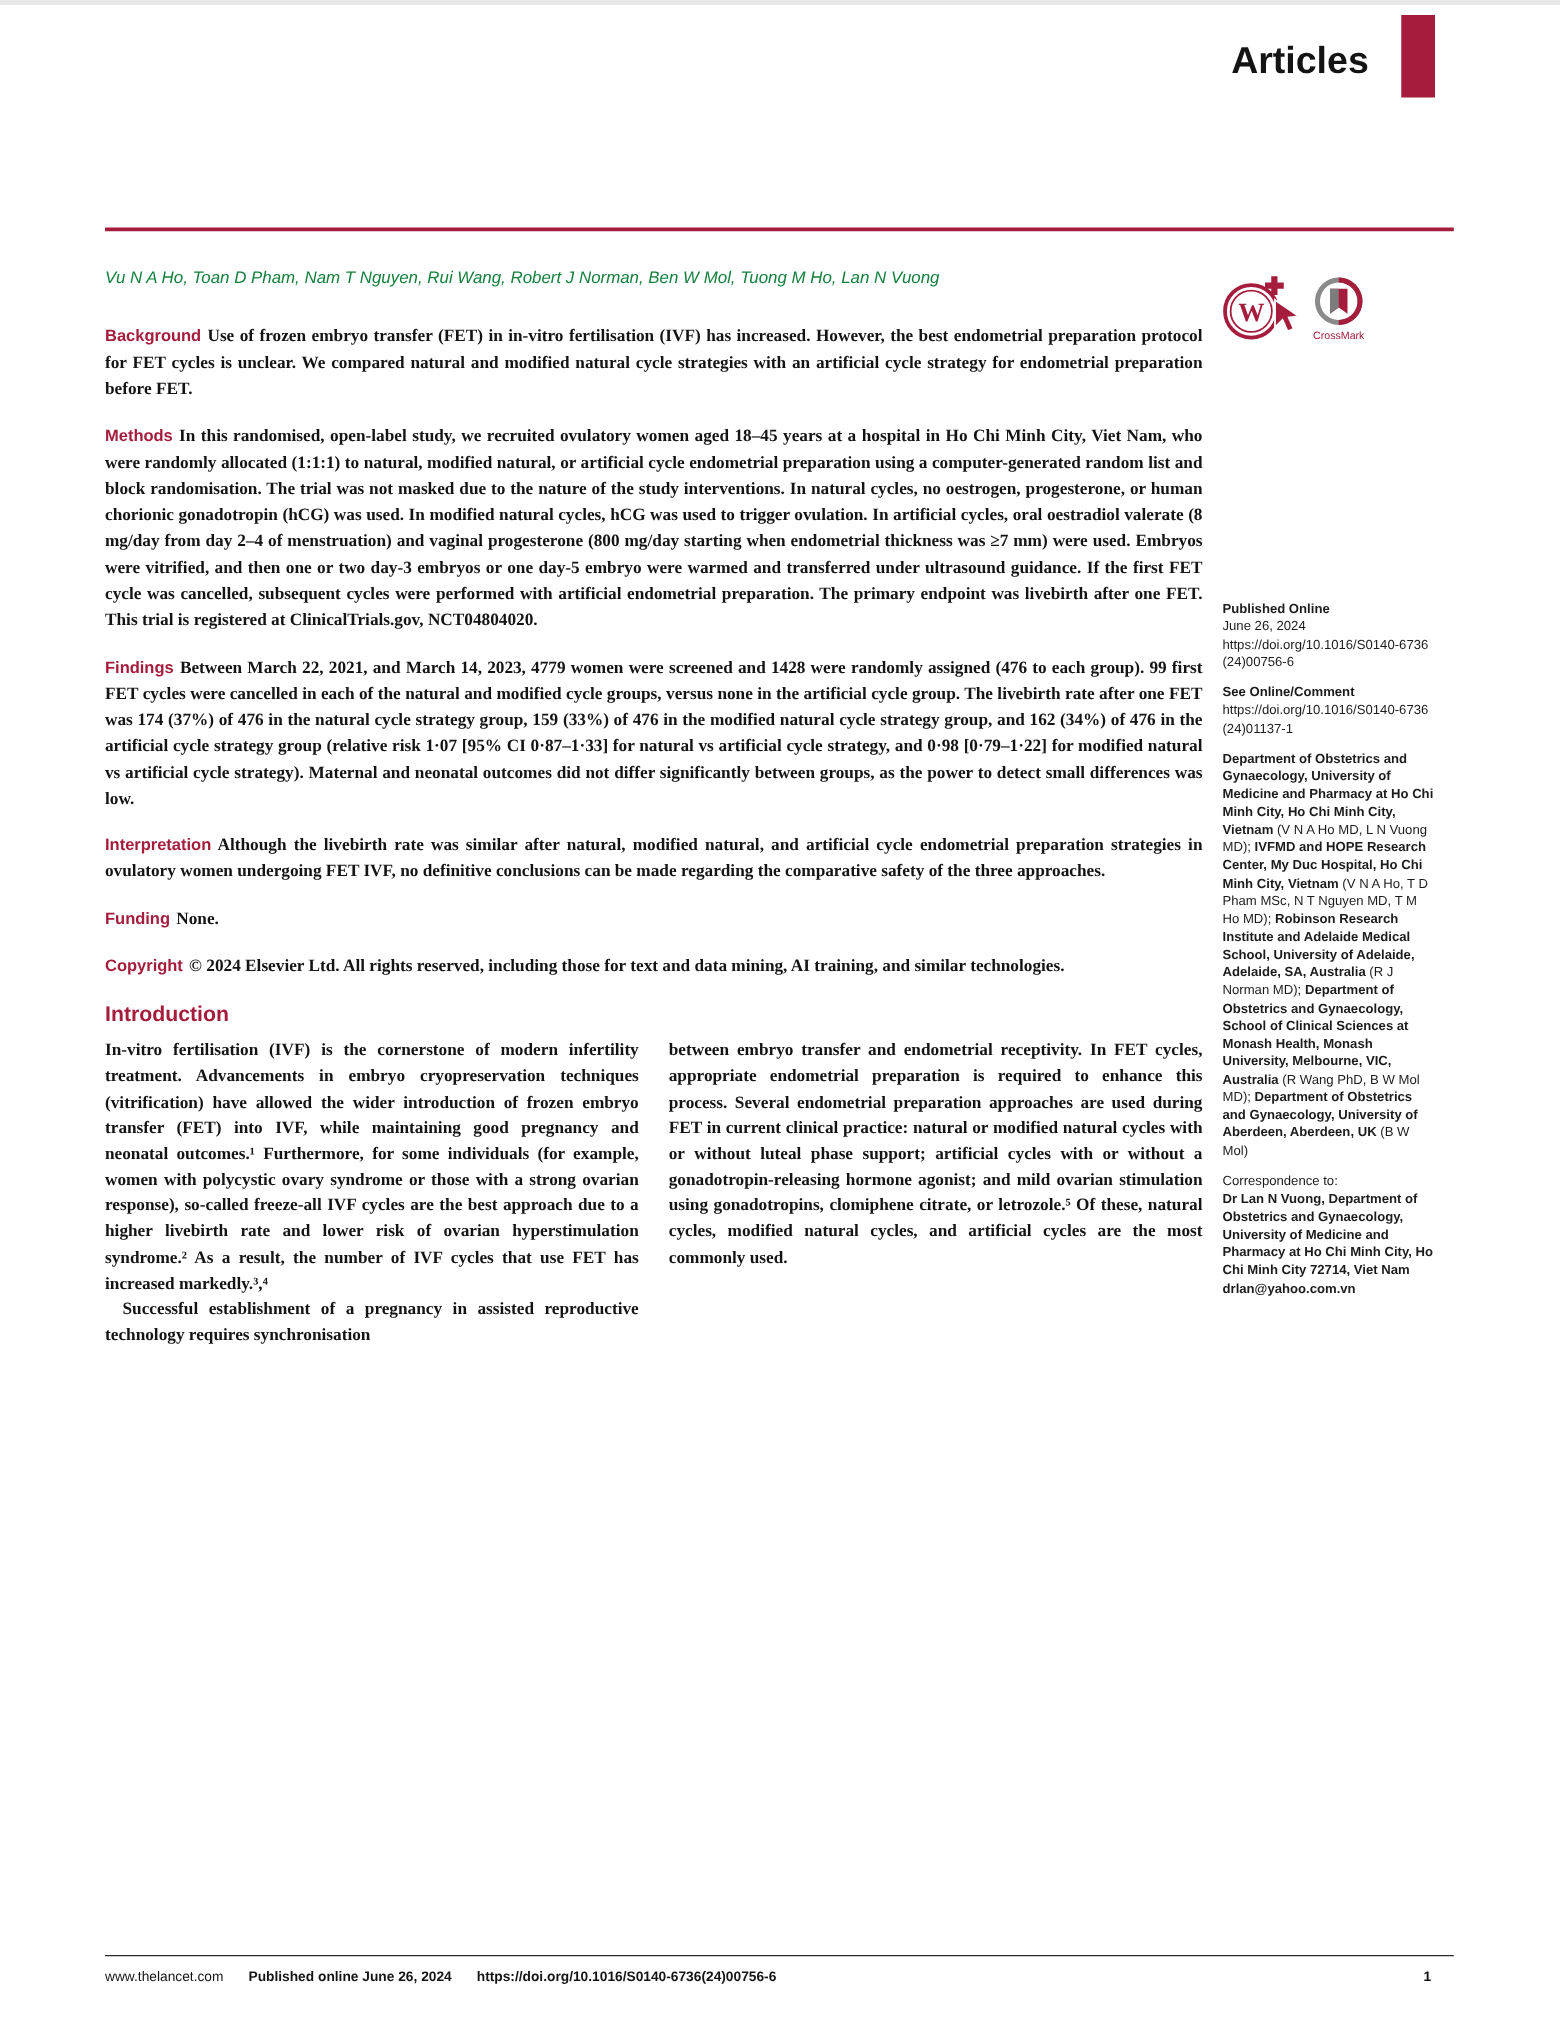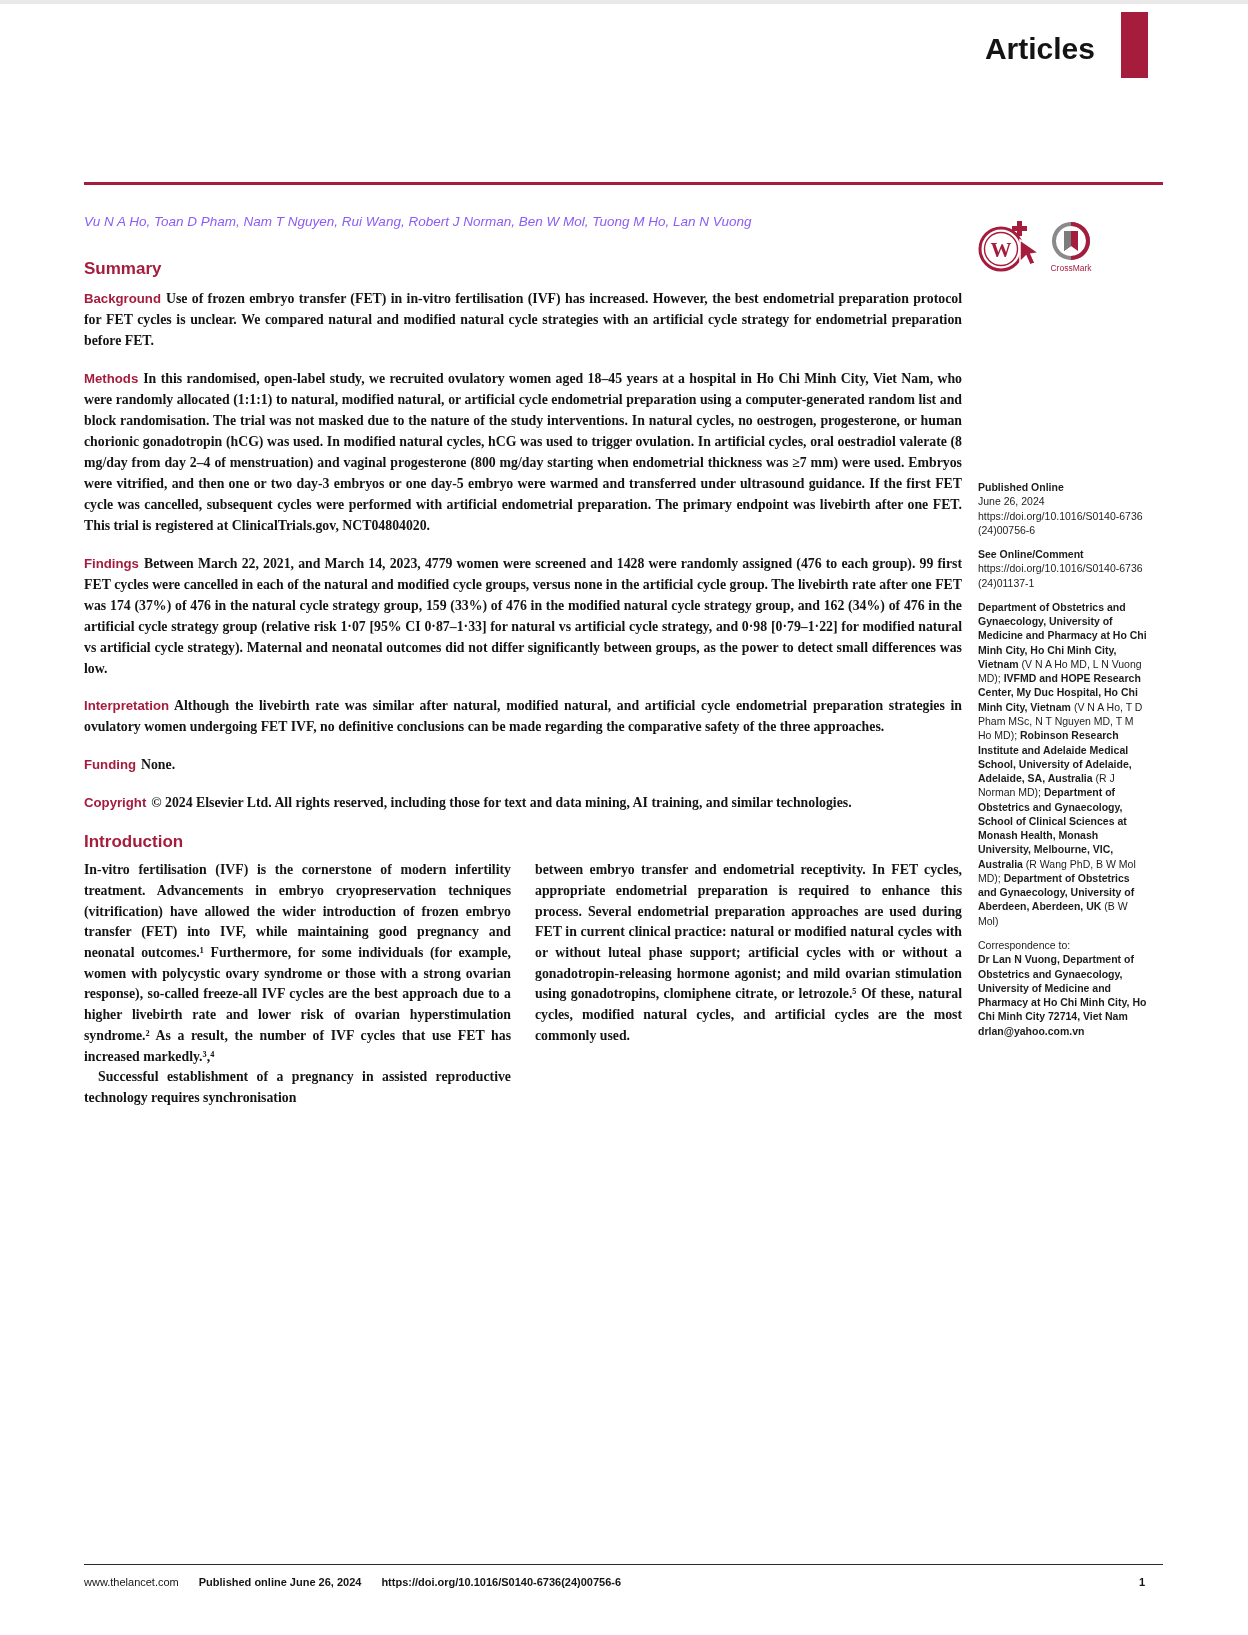--- a/index.html
+++ b/index.html
@@ -27,21 +27,21 @@
   }
   
   .main-col{position:absolute;left:84px;top:210px;width:878px;}
   h1.title{
     margin:0 0 26px 0;
     font-size:28px;line-height:1.3;font-weight:700;
     letter-spacing:-0.2px;color:#151515;
   }
   .authors{
     margin:0 0 30px 0;
-    font-style:italic;font-size:13.5px;color:#8b5cf6;
+    font-style:italic;font-size:13.5px;color:#15803d;
   }
   
   .title-icons{
     position:absolute;left:976px;top:216px;width:175px;
     display:flex;align-items:flex-start;gap:12px;
   }
   .crossmark-wrap{display:flex;flex-direction:column;align-items:center;}
   .crossmark-caption{font-size:8.5px;margin-top:1px;font-weight:400;}
   
   h2.sec-head{
@@ -117,21 +117,20 @@
         <path d="M14 11 h14 v20 l-7 -5 -7 5 z" fill="#A51C3C"></path>
         <path d="M14 11 h7 v15 l-7 5 z" fill="#7c7c7c"></path>
       </svg>
       <span class="crossmark-caption accent-fg">CrossMark</span>
     </span>
   </div>
 
   <main class="main-col">
     <p class="authors">Vu N A Ho, Toan D Pham, Nam T Nguyen, Rui Wang, Robert J Norman, Ben W Mol, Tuong M Ho, Lan N Vuong</p>
 
-    <h2 class="sec-head accent-fg">Summary</h2>
 
     <p class="sum"><span class="lead accent-fg">Background</span><span>Use of frozen embryo transfer (FET) in in-vitro fertilisation (IVF) has increased. However, the best endometrial preparation protocol for FET cycles is unclear. We compared natural and modified natural cycle strategies with an artificial cycle strategy for endometrial preparation before FET.</span></p>
 
     <p class="sum"><span class="lead accent-fg">Methods</span><span>In this randomised, open-label study, we recruited ovulatory women aged 18–45 years at a hospital in Ho Chi Minh City, Viet Nam, who were randomly allocated (1:1:1) to natural, modified natural, or artificial cycle endometrial preparation using a computer-generated random list and block randomisation. The trial was not masked due to the nature of the study interventions. In natural cycles, no oestrogen, progesterone, or human chorionic gonadotropin (hCG) was used. In modified natural cycles, hCG was used to trigger ovulation. In artificial cycles, oral oestradiol valerate (8 mg/day from day 2–4 of menstruation) and vaginal progesterone (800 mg/day starting when endometrial thickness was ≥7 mm) were used. Embryos were vitrified, and then one or two day-3 embryos or one day-5 embryo were warmed and transferred under ultrasound guidance. If the first FET cycle was cancelled, subsequent cycles were performed with artificial endometrial preparation. The primary endpoint was livebirth after one FET. This trial is registered at ClinicalTrials.gov, NCT04804020.</span></p>
 
     <p class="sum"><span class="lead accent-fg">Findings</span><span>Between March 22, 2021, and March 14, 2023, 4779 women were screened and 1428 were randomly assigned (476 to each group). 99 first FET cycles were cancelled in each of the natural and modified cycle groups, versus none in the artificial cycle group. The livebirth rate after one FET was 174 (37%) of 476 in the natural cycle strategy group, 159 (33%) of 476 in the modified natural cycle strategy group, and 162 (34%) of 476 in the artificial cycle strategy group (relative risk 1·07 [95% CI 0·87–1·33] for natural vs artificial cycle strategy, and 0·98 [0·79–1·22] for modified natural vs artificial cycle strategy). Maternal and neonatal outcomes did not differ significantly between groups, as the power to detect small differences was low.</span></p>
 
     <p class="sum"><span class="lead accent-fg">Interpretation</span><span>Although the livebirth rate was similar after natural, modified natural, and artificial cycle endometrial preparation strategies in ovulatory women undergoing FET IVF, no definitive conclusions can be made regarding the comparative safety of the three approaches.</span></p>
 
     <p class="sum"><span class="lead accent-fg">Funding</span><span>None.</span></p>

